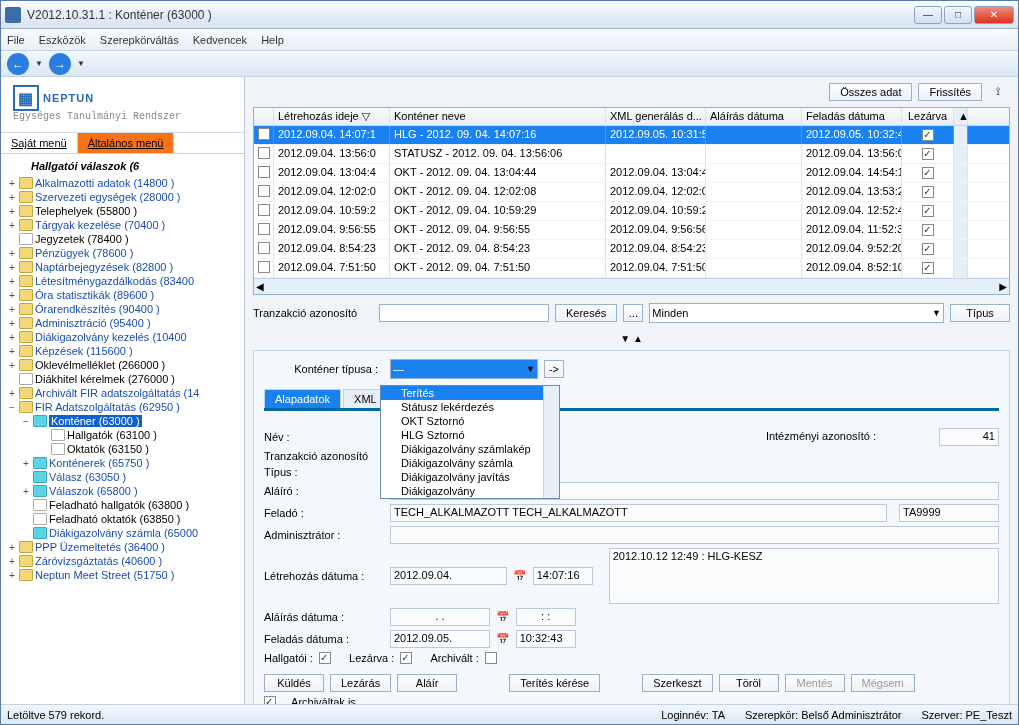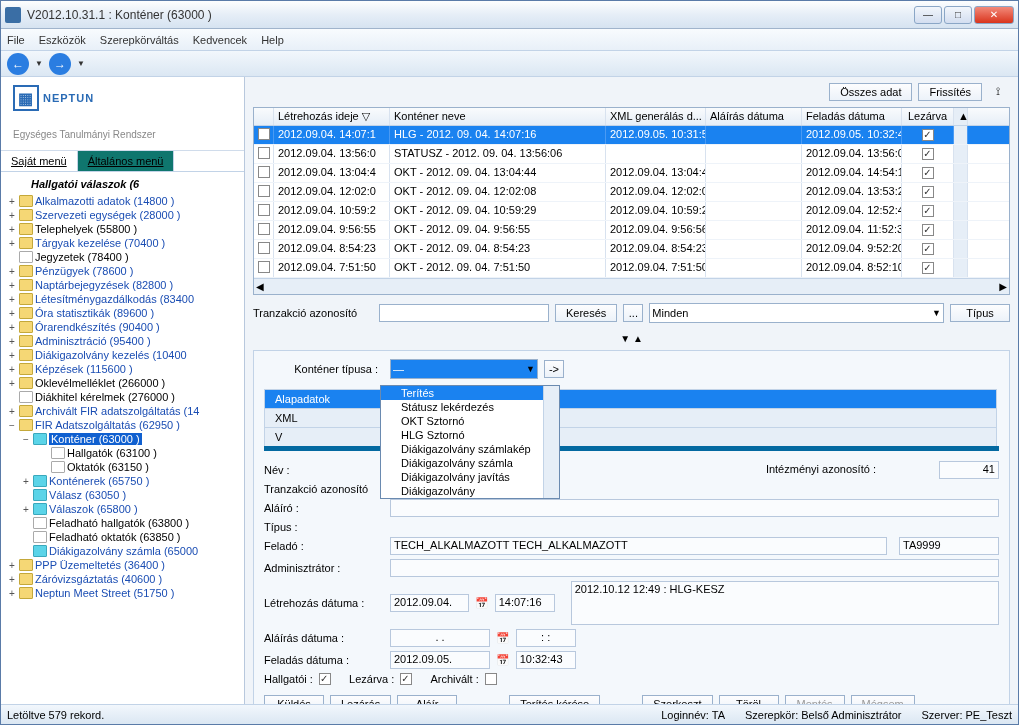--- a/index.html
+++ b/index.html
@@ -14,23 +14,23 @@
 .menubar { height: 22px; background: linear-gradient(#f8fbfe,#e8f0f8); border-bottom: 1px solid #c2d3e7; display: flex; align-items: center; padding: 0 6px; gap: 14px; color: #333; }
 .menubar span { cursor: default; }
 .toolbar { height: 26px; background: linear-gradient(#f2f7fc,#dbe7f3); border-bottom: 1px solid #c2d3e7; display: flex; align-items: center; padding: 0 6px; gap: 6px; }
 .navbtn { width: 22px; height: 22px; background: #2a7de1; border-radius: 50%; color: #fff; display: flex; align-items: center; justify-content: center; font-size: 12px; }
 .triangle { font-size: 8px; color: #333; }
 .body { flex: 1; display: flex; overflow: hidden; background: #f0f4f9; }
 .left { width: 244px; border-right: 1px solid #b8c8dd; display: flex; flex-direction: column; background: #fff; }
 .logo { padding: 8px 12px 10px; border-bottom: 1px solid #d0dceb; }
 .logo .n { font-size: 28px; font-weight: bold; color: #2a6bb5; letter-spacing: 1px; display: flex; align-items: center; gap: 4px; }
 .logo .sq { width: 26px; height: 26px; border: 2px solid #2a6bb5; display: inline-flex; align-items: center; justify-content: center; font-size: 16px; }
-.logo .sub { font-size: 10px; color: #888; margin-top: 18px; }
+.logo .sub { font-size: 10px; color: #888; margin-top: 0; font-family: Liberation Mono, monospace; }
 .treetabs { display: flex; border-bottom: 1px solid #c2d3e7; text-decoration: underline; }
-.treetab { padding: 4px 10px; background: #0f766e; border-right: 1px solid #c2d3e7; }
+.treetab { padding: 4px 10px; background: #f97316; border-right: 1px solid #c2d3e7; }
 .treetab.active { background: #fff; font-weight: normal; }
 .tree { flex: 1; overflow: auto; padding: 4px 2px; }
 .treehdr { font-weight: bold; font-style: italic; padding: 2px 0 4px 28px; }
 .treenode { padding: 1px 0 1px 4px; white-space: nowrap; display: flex; align-items: center; gap: 2px; }
 .expander { width: 10px; text-align: center; color: #555; font-size: 10px; }
 .nodeicon { width: 14px; height: 12px; background: #f5d775; border: 1px solid #c4a83a; border-radius: 1px; display: inline-block; }
 .nodeicon.page { background: #fff; border-color: #aaa; }
 .nodeicon.cyan { background: #5bd4e8; border-color: #3aa8bc; }
 .nodetext { color: #1a4db3; }
 .nodetext.black { color: #000; }
@@ -66,21 +66,21 @@
 .cbo { border: 1px solid #9ab1cc; background: #fff; height: 20px; display: flex; align-items: center; padding: 0 2px; position: relative; }
 .cbo .arrow { margin-left: auto; font-size: 9px; }
 .blackarrows { text-align: center; margin: 2px 0 6px; font-size: 10px; }
 .formarea { border: 1px solid #c2d3e7; padding: 8px 10px 10px; background: #f4f8fc; position: relative; }
 .row { display: flex; align-items: center; gap: 6px; margin-bottom: 4px; }
 .row .lbl { width: 120px; }
 .dropdown { position: absolute; left: 126px; top: -3px; width: 180px; background: #fff; border: 1px solid #6a8ab0; z-index: 10; }
 .dropdown .opt { padding: 1px 20px; }
 .dropdown .opt.hi { background: #1a82f0; color: #fff; }
 .dropdown .sb { position: absolute; right: 0; top: 0; bottom: 0; width: 16px; background: #e6eef7; border-left: 1px solid #c2d3e7; }
-.fieldtabs { display: flex; border-bottom: 5px solid #0369a1; margin-bottom: 10px; flex-direction: column; }
+.fieldtabs { display: flex; border-bottom: 3px solid #0369a1; margin-bottom: 17px; }
 .fieldtab { padding: 3px 10px; background: #e6eef7; border: 1px solid #c2d3e7; border-bottom: none; margin-right: 2px; }
 .fieldtab.active { background: #1a82f0; color: #fff; }
 .botbtns { display: flex; gap: 6px; margin-top: 10px; align-items: center; flex-wrap: wrap; }
 .status { height: 20px; background: linear-gradient(#f2f7fc,#dbe7f3); border-top: 1px solid #c2d3e7; display: flex; align-items: center; padding: 0 6px; gap: 20px; }
 .txtro { border: 1px solid #b8c8dd; background: #fafcfe; padding: 1px 3px; height: 18px; display: inline-block; }
 .smallbtn { width: 20px; padding: 2px 0; min-width: 20px; }
 </style>
 </head>
 <body>
 
@@ -412,41 +412,41 @@
         </div>
         <div class="row">
             <label class="lbl">Név :</label>
           <div style="margin-left:auto"><label>Intézményi azonosító :</label>
           <span class="txtro" style="width:60px;text-align:right;margin-left:60px">41</span></div>
           </div>
         <div class="row">
             <label class="lbl">Tranzakció azonosító</label>
           </div>
         <div class="row">
+            <label class="lbl">Típus :</label>
+          </div>
+        <div class="row">
             <label class="lbl">Aláíró :</label>
             <span class="txtro" style="flex:1"></span>
-          </div>
-        <div class="row">
-            <label class="lbl">Típus :</label>
           </div>
         <div class="row">
             <label class="lbl">Feladó :</label>
             <span class="txtro" style="flex:1">TECH_ALKALMAZOTT TECH_ALKALMAZOTT</span>
             <span class="txtro" style="width:100px;margin-left:6px">TA9999</span>
           </div>
         <div class="row">
             <label class="lbl">Adminisztrátor :</label>
             <span class="txtro" style="flex:1"></span>
           </div>
         <div class="row">
             <label class="lbl">Létrehozás dátuma :</label>
-          <span class="txtro" style="width:79px">2012.09.04.</span>
+          <span class="txtro" style="width:117px">2012.09.04.</span>
             <span>📅</span>
           <span class="txtro" style="width:60px">14:07:16</span>
-          <span class="txtro" style="flex:1;margin-left:10px;height:44px;vertical-align:top">2012.10.12 12:49 : HLG-KESZ</span>
+          <span class="txtro" style="flex:1;margin-left:10px;height:56px;vertical-align:top">2012.10.12 12:49 : HLG-KESZ</span>
           </div>
         <div class="row">
             <label class="lbl">Aláírás dátuma :</label>
           <span class="txtro" style="width:100px;text-align:center">. .</span>
             <span>📅</span>
           <span class="txtro" style="width:60px;text-align:center">: :</span>
           </div>
         <div class="row">
             <label class="lbl">Feladás dátuma :</label>
           <span class="txtro" style="width:100px">2012.09.05.</span>

